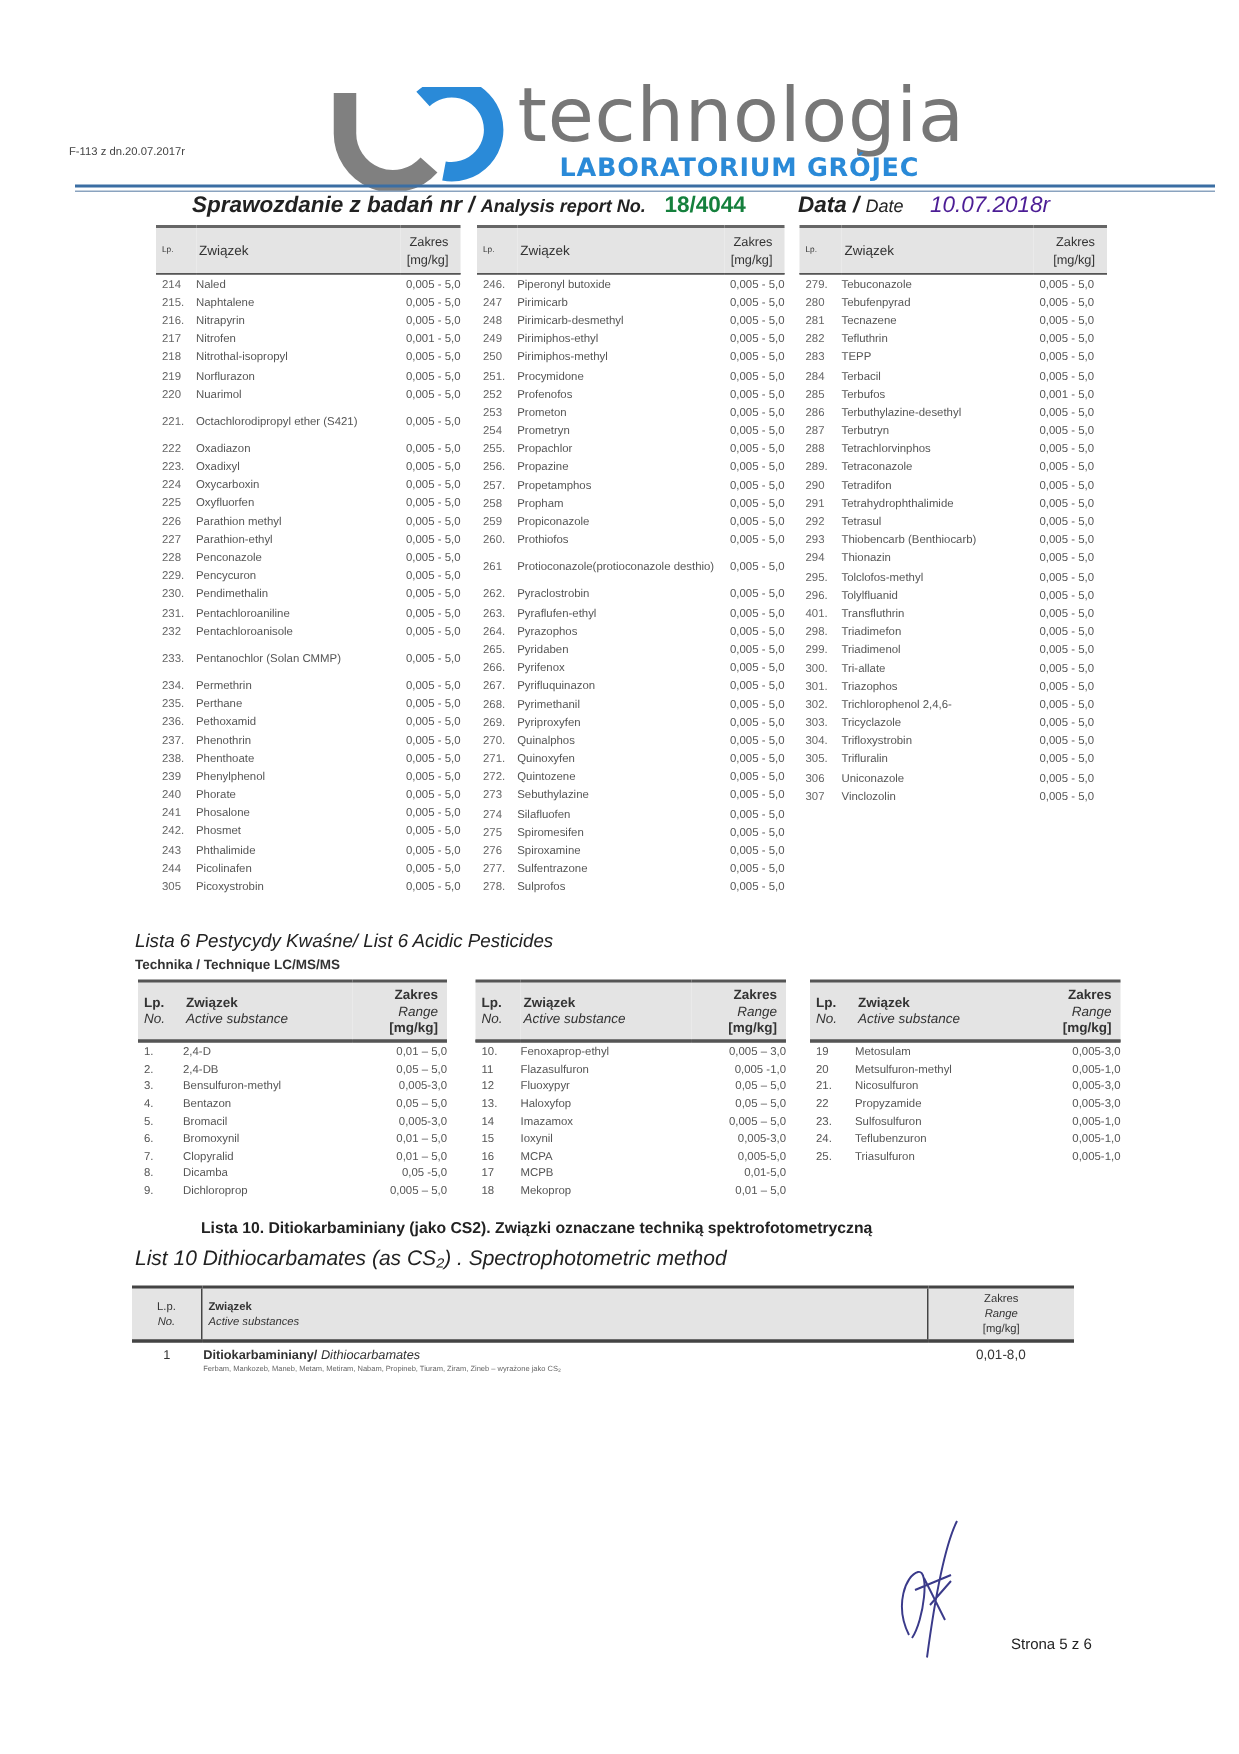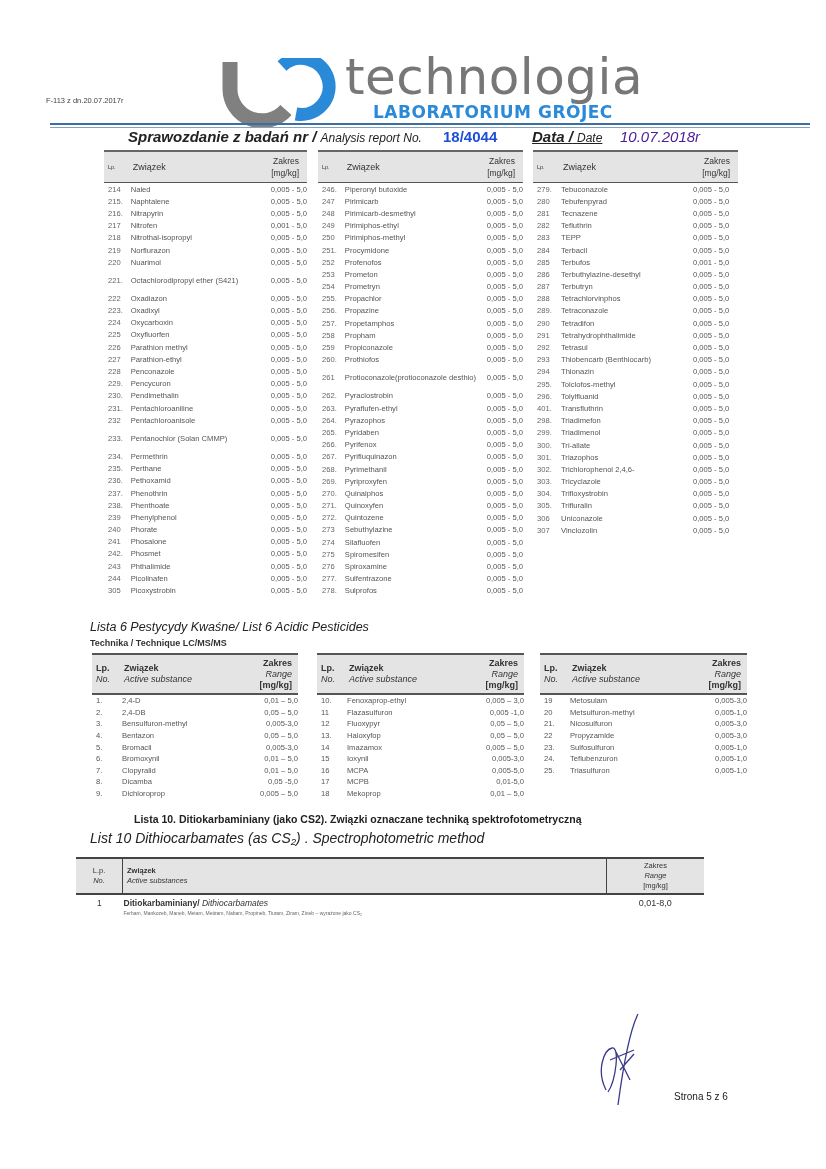--- a/index.html
+++ b/index.html
@@ -4,23 +4,23 @@
 <style>
   html, body { margin:0; padding:0; background:#fff; }
   body { width:826px; height:1169px; position:relative; overflow:hidden; font-family:"Liberation Sans", sans-serif; color:#333; }
   .abs { position:absolute; }
   .form-code { left:46px; top:96px; font-size:7.5px; color:#444; }
   .logo-text { left:345px; top:48px; font-size:50px; color:#777; letter-spacing:0.5px; font-family:"DejaVu Sans", sans-serif; }
   .logo-sub { left:373px; top:102px; font-size:17px; color:#2a8ad8; font-weight:bold; letter-spacing:0.5px; font-family:"DejaVu Sans", sans-serif; }
   .hr1 { left:50px; top:123px; width:760px; height:2px; background:#3b6ea3; }
   .hr2 { left:50px; top:127px; width:760px; height:1px; background:#8aa3bf; }
   .report-title { left:128px; top:128px; font-size:15px; font-style:italic; font-weight:bold; color:#222; }
-  .report-title .small { font-size:12px; font-weight:normal;text-align:right; }
-  .report-no { left:443px; top:128px; font-size:15px; font-weight:bold; color:#1d4ed8; }
-  .date-lbl { left:532px; top:128px; font-size:15px; font-style:italic; font-weight:bold; color:#222;text-decoration:underline; }
+  .report-title .small { font-size:12px; font-weight:bold;text-align:right; }
+  .report-no { left:443px; top:128px; font-size:15px; font-weight:bold; color:#15803d; }
+  .date-lbl { left:532px; top:128px; font-size:15px; font-style:italic; font-weight:bold; color:#222; }
   .date-lbl .small { font-size:12px; font-weight:normal; }
   .date-val { left:620px; top:128px; font-size:15px; font-style:italic; color:#4c1d95; }
 
   table { border-collapse:collapse; font-size:7.6px; color:#444; }
   .t1 td { padding:0; height:12.2px; line-height:11px; vertical-align:middle; }
   .t1 th { background:#e4e4e4; font-weight:normal; color:#333; border-top:2px solid #666; border-bottom:1px solid #555; height:28px; font-size:8.5px; }
   .t1 th.lp { font-size:5.5px; text-align:left; padding-left:4px; }
   .t1 th.nm { text-align:left; padding-left:2px; font-size:9px; }
   .t1 th.rg { text-align:right; padding-right:8px; line-height:12px; }
   .t1 td.lp { width:24px; padding-left:4px; color:#666; }
@@ -35,21 +35,21 @@
   .t6 th .it { font-style:italic; font-weight:normal; }
   .t6 th.lp { text-align:left; padding-left:4px; }
   .t6 th.nm { text-align:left; padding-left:2px; }
   .t6 th.rg { text-align:right; padding-right:6px; }
   .t6 td { height:11.6px; line-height:11px; padding:0; font-size:7.6px; color:#555; }
   .t6 td.lp { padding-left:4px; width:26px; }
   .t6 td.rg { text-align:right; }
 
   .sec10-title { left:90px; top:813px; font-size:10.5px; font-weight:bold; color:#222;padding-left:44px; }
   .sec10-sub { left:90px; top:830px; font-size:14px; font-style:italic; color:#222; }
-  .t10 { left:76px; top:857px; width:628px; }
+  .t10 { left:88px; top:857px; width:628px; }
   .t10 th { background:#e4e4e4; border-top:2px solid #444; border-bottom:2px solid #444; font-weight:normal; font-size:7.5px; color:#333; height:32px; vertical-align:middle; line-height:10px; }
   .t10 th.lp { width:44px; border-right:1px solid #444; text-align:center; }
   .t10 th.nm { text-align:left; padding-left:4px; border-right:1px solid #444; }
   .t10 th.rg { width:95px; text-align:center; }
   .t10 td { font-size:8.5px; color:#333; vertical-align:top; padding-top:3px; }
   .t10 td.lp { text-align:center; }
   .t10 td.rg { text-align:center; font-size:9px; }
   .t10 .subst { font-size:5px; color:#666; display:block; margin-top:2px; }
 
   .footer { left:674px; top:1091px; font-size:10px; color:#222; }

